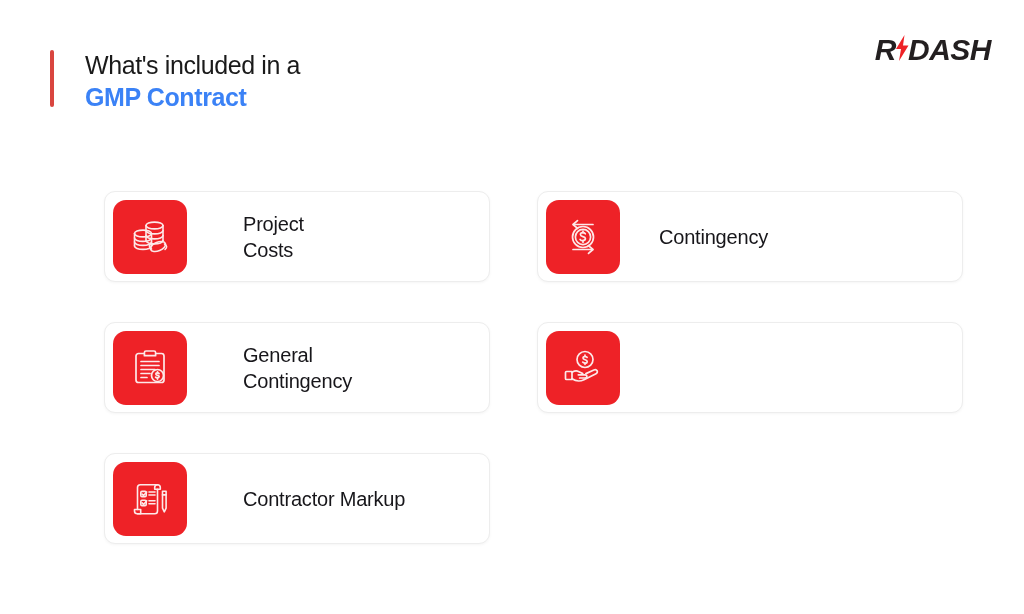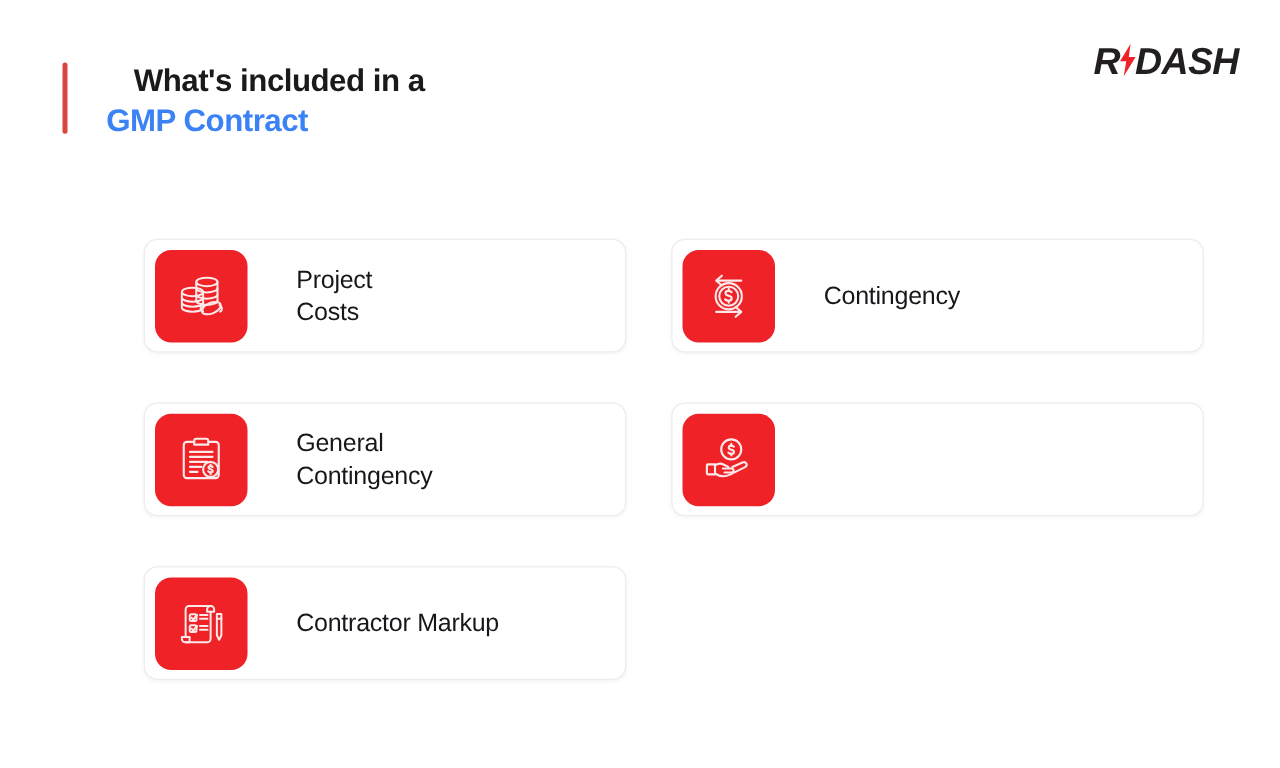--- a/index.html
+++ b/index.html
@@ -11,22 +11,22 @@
   }
   .page { position: relative; width: 1024px; height: 614px; background: #fff; }
 
   
   .header { position: absolute; left: 0; top: 0; width: 1024px; height: 130px; }
 
   .title-wrap { position: absolute; left: 50px; top: 50px; display: flex; align-items: stretch; }
   .accent-bar { width: 4px; background: #D9453F; border-radius: 2px; margin-right: 31px; height: 57px; }
   .title-lines { display: flex; flex-direction: column; justify-content: center; }
   .title-line1 {
-    font-size: 25px; font-weight: bold; color: #1a1a1a;
-    letter-spacing: -0.4px; line-height: 30px; white-space: nowrap; margin-left: 22px;
+    font-size: 25px; font-weight: normal; color: #1a1a1a;
+    letter-spacing: -0.4px; line-height: 30px; white-space: nowrap;
   }
   .title-line2 {
     font-size: 25px; font-weight: bold; color: #3b82f6;
     letter-spacing: -0.4px; line-height: 30px; white-space: nowrap; margin-top: 2px;
   }
 
   
   .logo { position: absolute; right: 33px; top: 33px; display: flex; align-items: center; height: 34px; }
   .logo-r, .logo-dash {
     font-size: 30px; font-weight: bold; font-style: italic;
@@ -38,21 +38,21 @@
   
   .cards { position: absolute; left: 0; top: 0; width: 1024px; height: 614px; }
   .card {
     position: absolute;
     background: #ffffff;
     border: 1px solid #ededed;
     border-radius: 11px;
     box-shadow: 0 1px 3px rgba(0,0,0,0.045);
     display: flex; align-items: center;
   }
-  .card.col-left  { left: 115px; width: 386px; }
+  .card.col-left  { left: 104px; width: 386px; gap: 17px; }
   .card.col-right { left: 537px; width: 426px; }
   .card.row-1 { top: 191px; height: 91px; }
   .card.row-2 { top: 322px; height: 91px; }
   .card.row-3 { top: 453px; height: 91px; }
 
   .icon-tile {
     width: 74px; height: 74px; min-width: 74px;
     margin-left: 8px;
     background: #EE2227;
     border-radius: 13px;

